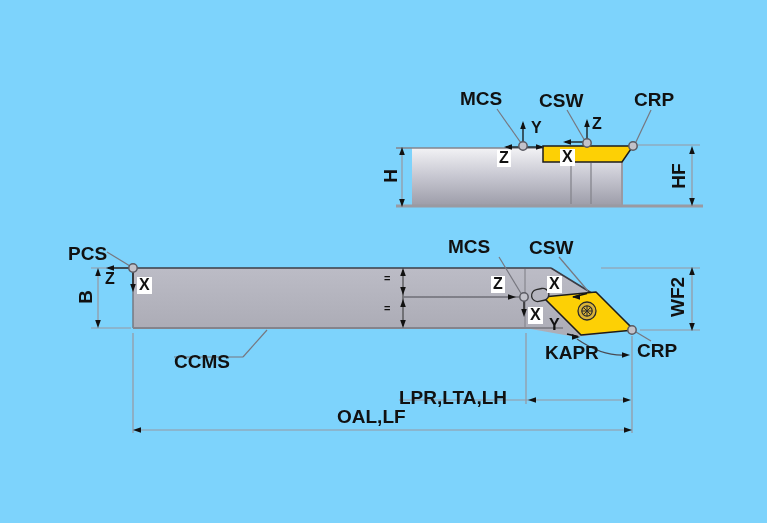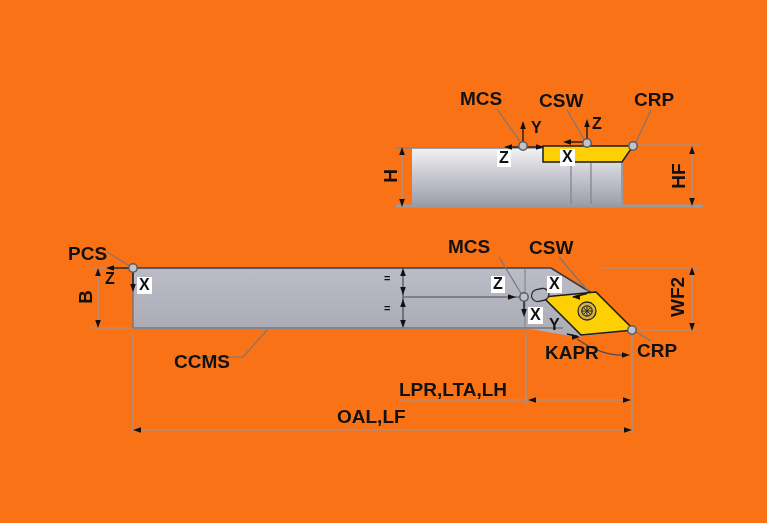--- a/index.html
+++ b/index.html
@@ -1,16 +1,16 @@
 <!DOCTYPE html>
 <html><head>
 <meta charset="utf-8">
 <style>
   html,body{margin:0;padding:0;background:#fff;}
-  .canvas{position:relative;width:767px;height:523px;background:#f97316;overflow:hidden;
+  .canvas{position:relative;width:767px;height:523px;background:#7dd3fc;overflow:hidden;
           font-family:"Liberation Sans",sans-serif;}
   .canvas svg{position:absolute;left:0;top:0;}
   .lbl{position:absolute;font-weight:bold;font-size:19px;line-height:1;color:#111;
        white-space:nowrap;letter-spacing:0;}
   .ax{position:absolute;font-weight:bold;font-size:16px;line-height:1;color:#111;white-space:nowrap;}
   .box{background:#fff;padding:0 2px 1px 2px;}
   .rot{transform:translate(-50%,-50%) rotate(-90deg);transform-origin:center;}
   .eq{position:absolute;font-weight:bold;font-size:11px;line-height:1;color:#111;}
 </style>
 </head>
@@ -204,16 +204,16 @@
 <span class="lbl" style="left:529px;top:238px">CSW</span>
 <span class="ax box" style="left:491px;top:276px">Z</span>
 <span class="ax box" style="left:547px;top:276px">X</span>
 <span class="ax box" style="left:528px;top:307px">X</span>
 <span class="ax" style="left:549px;top:317px">Y</span>
 <span class="lbl" style="left:637px;top:341px">CRP</span>
 <span class="lbl" style="left:545px;top:343px">KAPR</span>
 <span class="lbl rot" style="left:677px;top:297px">WF2</span>
 <span class="eq" style="left:384px;top:273px">=</span>
 <span class="eq" style="left:384px;top:303px">=</span>
-<span class="lbl" style="left:399px;top:380px">LPR,LTA,LH</span>
+<span class="lbl" style="left:399px;top:388px">LPR,LTA,LH</span>
 <span class="lbl" style="left:337px;top:407px">OAL,LF</span>
 
 </div>
 
 </body></html>

